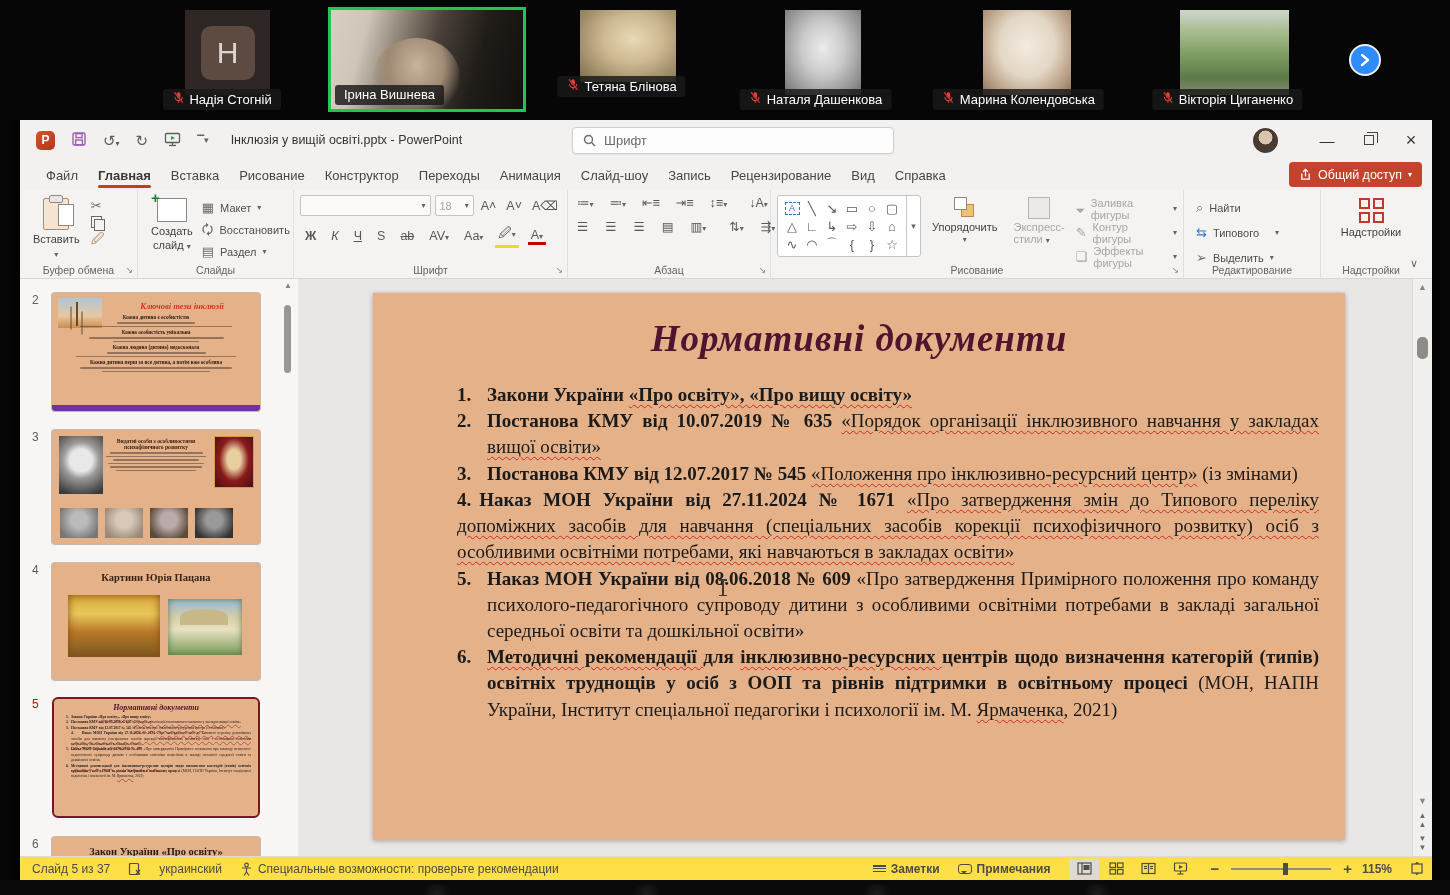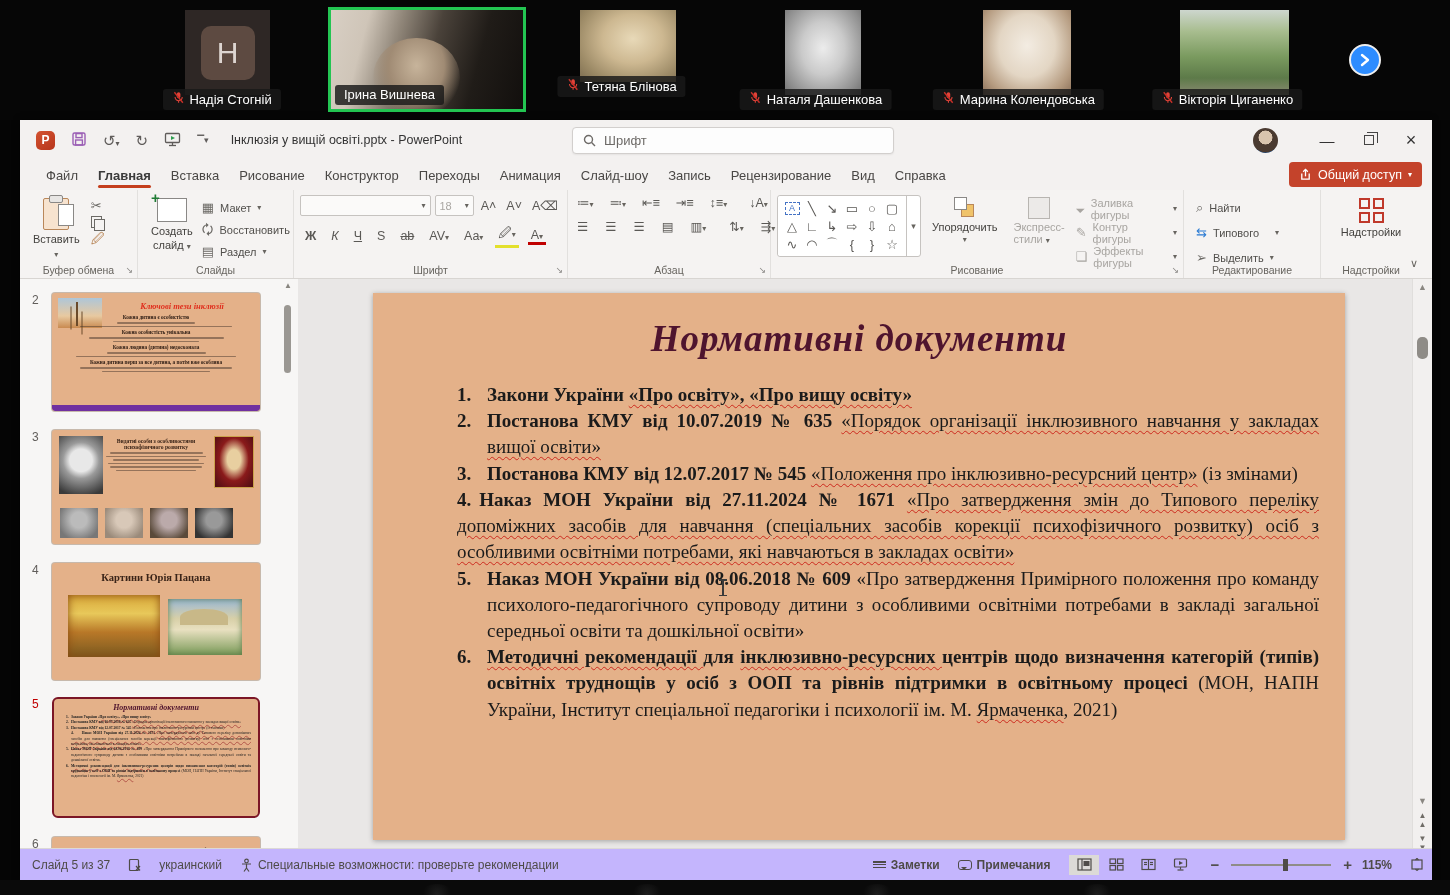--- a/index.html
+++ b/index.html
@@ -134,21 +134,21 @@
   .mini-list .doc-item {padding-left:5px;}
   .mini-list .w {text-decoration-thickness:.5px; text-underline-offset:.5px; text-decoration-color:#b3564a;}
 
   
   .vsb {position:absolute; right:0; top:0; width:20px; bottom:0; background:#f2f0ef; border-left:1px solid #e0dedc;}
   .vsb .arr {position:absolute; left:0; right:0; text-align:center; font-size:9px; color:#8a8782;}
   .vsb .th {position:absolute; left:4px; width:11px; height:22px; background:#8f8c87; border-radius:5px; top:58px;}
   .vsb .dbl {position:absolute; left:0; right:0; text-align:center; font-size:8px; line-height:1.1; color:#6f6c67;}
 
   
-  .statusbar {position:absolute; left:0; bottom:0; right:0; height:32px; background:#c4b5fd; border-top:1px solid #dcd9d6;
+  .statusbar {position:absolute; left:0; bottom:0; right:0; height:24px; background:#fde047; border-top:1px solid #dcd9d6;
       display:flex; align-items:center; font-size:12px; color:#4e4b48;}
   .sb-item {display:flex; align-items:center; gap:5px; margin-right:18px; white-space:nowrap;}
   .sb-right {margin-left:auto; display:flex; align-items:center;font-weight:bold;}
   .viewico {width:30px; height:20px; display:flex; align-items:center; justify-content:center; margin:0 1px;}
   .viewico.on {background:#dcdad7;}
   .zoomtrack {position:relative; width:100px; height:2px; background:#8f8c87; margin:0 8px;}
   .zoomthumb {position:absolute; left:52px; top:-5px; width:5px; height:12px; background:#4e4b48;}
   .notesico {display:inline-block; border-top:2px solid #4e4b48; border-bottom:4px double #4e4b48; width:13px; height:7px;}
   .bubble {position:relative; width:14px; height:10px; border:1.3px solid #4e4b48; border-radius:3px;}
   .bubble:after {content:""; position:absolute; left:2px; bottom:-4px; border:3px solid transparent; border-top-color:#4e4b48;}

